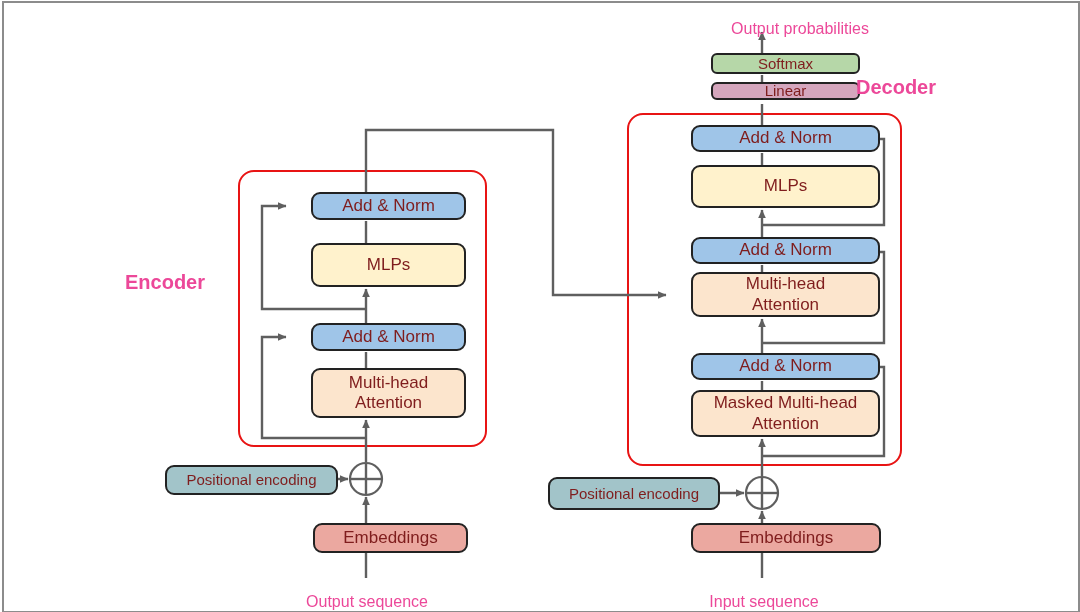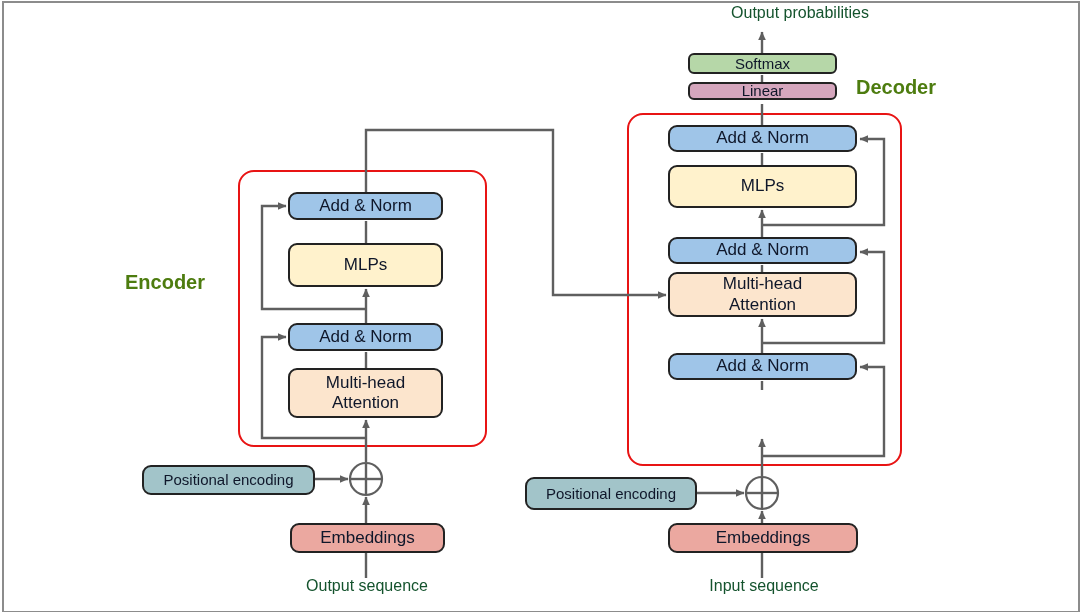--- a/index.html
+++ b/index.html
@@ -21,31 +21,31 @@
   }
   svg.wires { position: absolute; left: 0; top: 0; }
   .wire { fill: none; stroke: var(--wire, #5f5f5f); stroke-width: 2.4px; }
   .arrowhead-shape { fill: var(--wire, #5f5f5f); }
   .plus-circle { fill: #ffffff; stroke: var(--wire, #5f5f5f); stroke-width: 2.2px; }
   .block {
     position: absolute; box-sizing: border-box;
     border: 2px solid var(--box-border, #222);
     border-radius: 9px;
     display: flex; align-items: center; justify-content: center;
-    text-align: center; font-size: 17px; color: #0f172a; line-height: 1.2;
+    text-align: center; font-size: 17px; color: #7f1d1d; line-height: 1.2; margin-left: 23px;
   }
   .block.slim { border-radius: 6px; font-size: 15px; }
   .block.small-text { font-size: 15px; }
   .block.attn-dec { padding: 0 20px; }
   .free-label {
-    position: absolute; white-space: nowrap; color: #14532d;
-    font-size: 16px; transform: translateX(-50%);
+    position: absolute; white-space: nowrap; color: #ec4899;
+    font-size: 16px; transform: translateX(-50%); margin-top: 16px;
   }
   .section-title {
-    position: absolute; white-space: nowrap; color: #4d7c0f;
+    position: absolute; white-space: nowrap; color: #ec4899;
     font-size: 20px; font-weight: bold;
   }
 </style>
 </head>
 <body>
 
 <div id="canvas">
   <div id="frame"></div>
 
   <div class="boundary" style="left:238px; top:170px; width:249px; height:277px;"></div>
@@ -107,20 +107,21 @@
   <div class="block" style="left: 288px; top: 192px; width: 155px; height: 28px; background-color: rgb(159, 197, 232);">Add &amp; Norm</div>
   <div class="block" style="left: 288px; top: 243px; width: 155px; height: 44px; background-color: rgb(255, 242, 204);">MLPs</div>
   <div class="block" style="left: 288px; top: 323px; width: 155px; height: 28px; background-color: rgb(159, 197, 232);">Add &amp; Norm</div>
   <div class="block" style="left: 288px; top: 368px; width: 155px; height: 50px; padding: 0px 18px; background-color: rgb(252, 229, 205);">Multi-head Attention</div>
 
   <div class="block" style="left: 668px; top: 125px; width: 189px; height: 27px; background-color: rgb(159, 197, 232);">Add &amp; Norm</div>
   <div class="block" style="left: 668px; top: 165px; width: 189px; height: 43px; background-color: rgb(255, 242, 204);">MLPs</div>
   <div class="block" style="left: 668px; top: 237px; width: 189px; height: 27px; background-color: rgb(159, 197, 232);">Add &amp; Norm</div>
   <div class="block attn-dec" style="left: 668px; top: 272px; width: 189px; height: 45px; background-color: rgb(252, 229, 205);">Multi-head Attention</div>
   <div class="block" style="left: 668px; top: 353px; width: 189px; height: 27px; background-color: rgb(159, 197, 232);">Add &amp; Norm</div>
+  <div class="block attn-dec" style="left: 668px; top: 390px; width: 189px; height: 47px; background-color: rgb(252, 229, 205);">Masked Multi-head Attention</div>
 
   <div class="block small-text" style="left: 142px; top: 465px; width: 173px; height: 30px; background-color: rgb(162, 196, 201);">Positional encoding</div>
   <div class="block small-text" style="left: 525px; top: 477px; width: 172px; height: 33px; background-color: rgb(162, 196, 201);">Positional encoding</div>
   <div class="block" style="left: 290px; top: 523px; width: 155px; height: 30px; background-color: rgb(235, 168, 160);">Embeddings</div>
   <div class="block" style="left: 668px; top: 523px; width: 190px; height: 30px; background-color: rgb(235, 168, 160);">Embeddings</div>
 
   <div class="free-label" style="left:367px; top:577px;">Output sequence</div>
   <div class="free-label" style="left:764px; top:577px;">Input sequence</div>
 </div>
 

